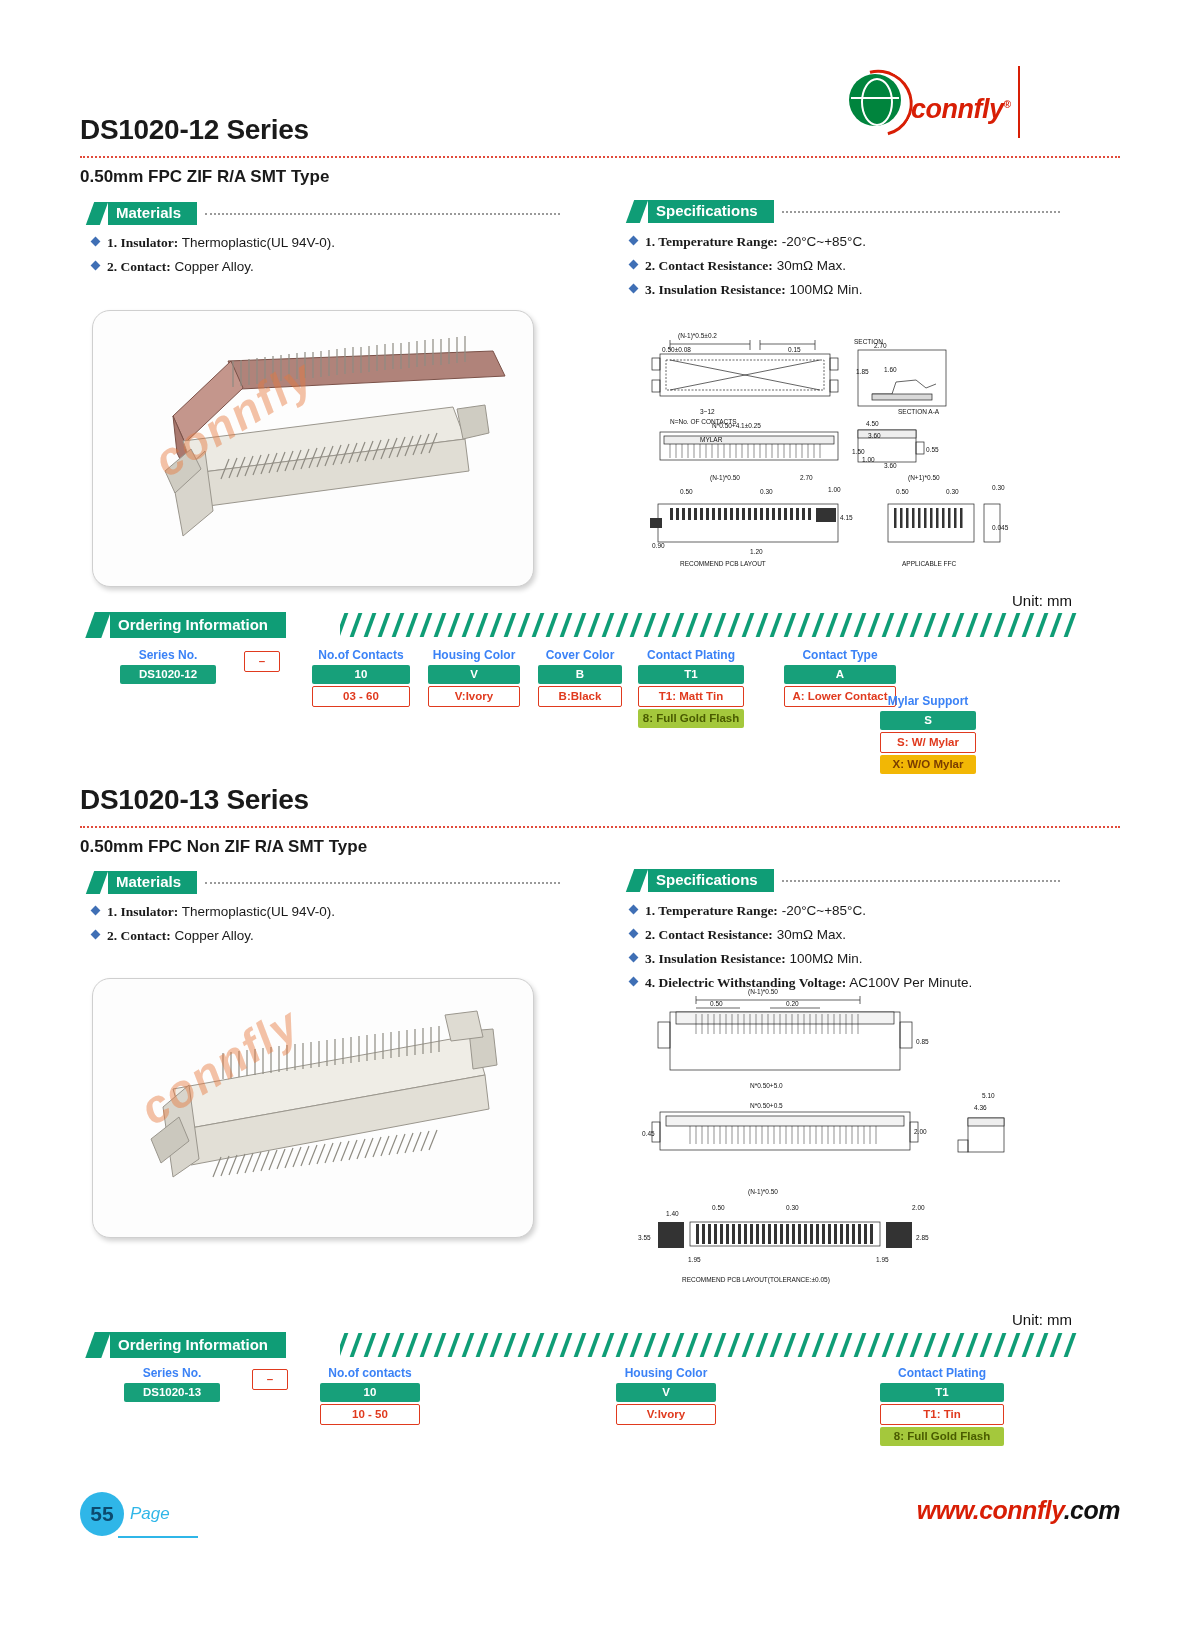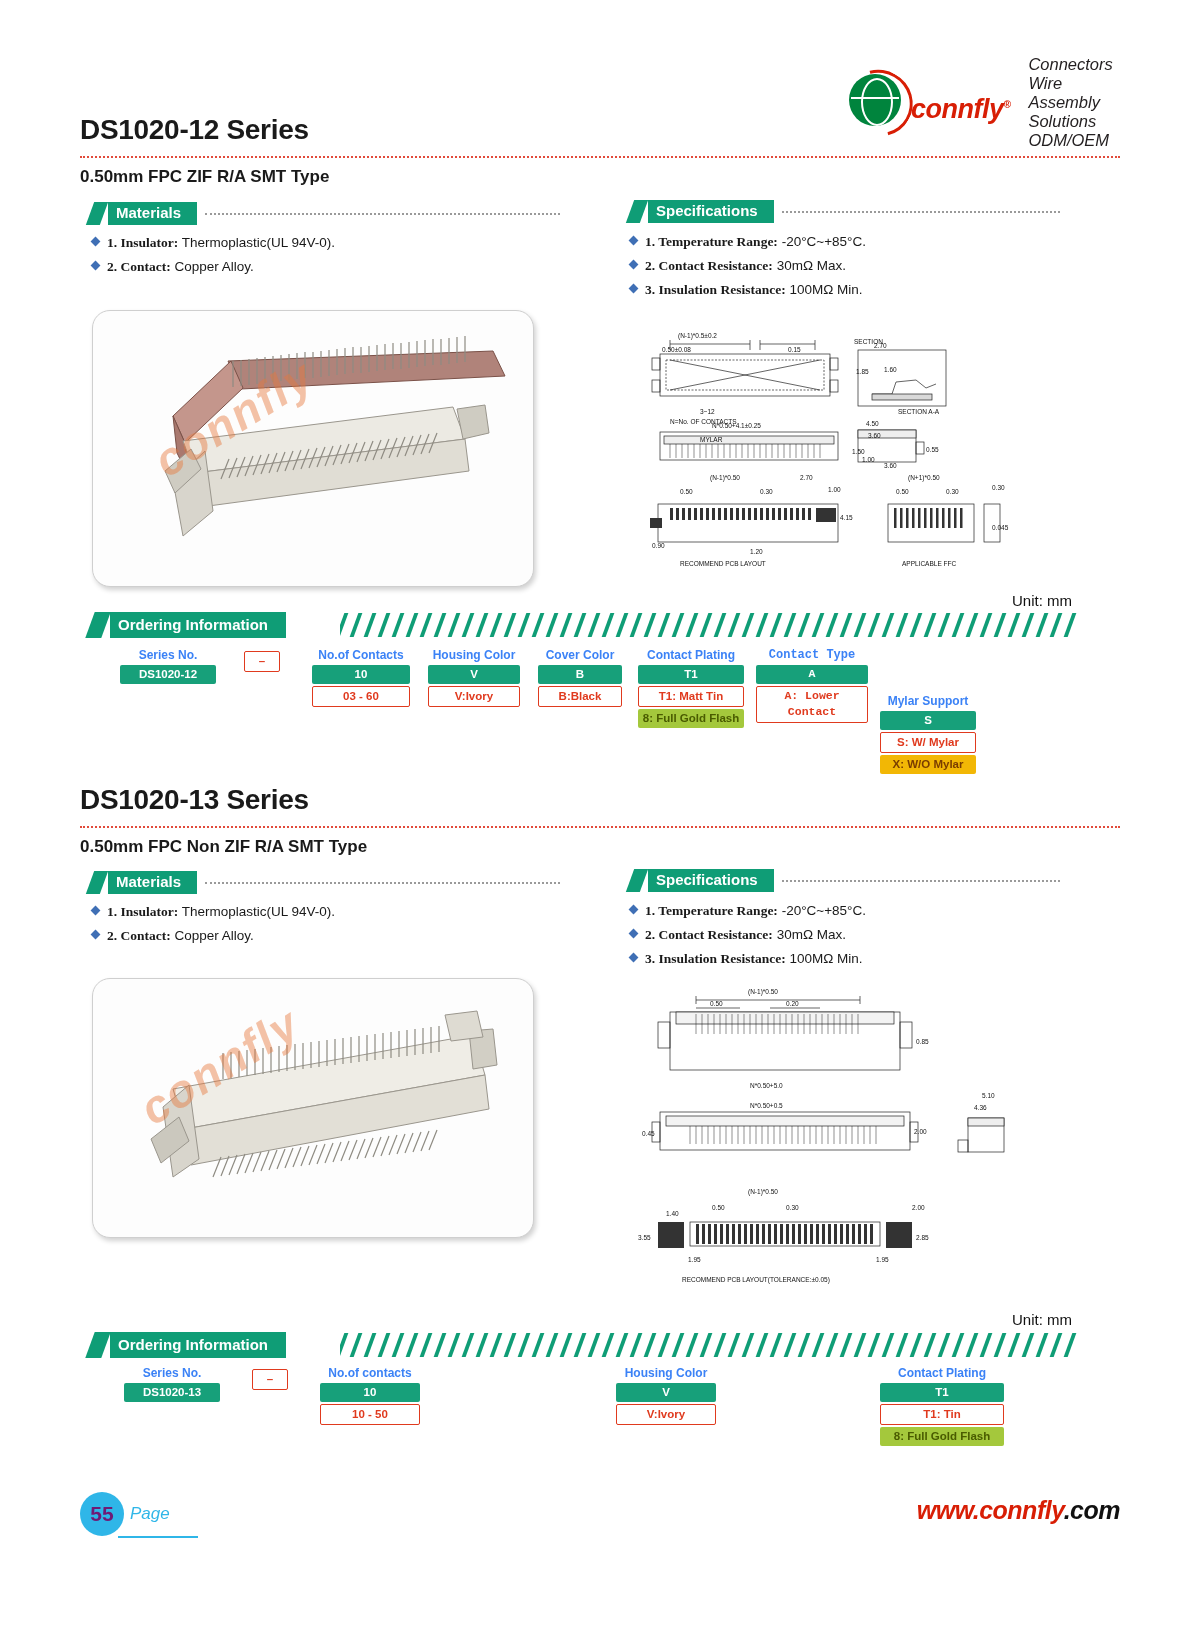--- a/index.html
+++ b/index.html
@@ -269,21 +269,21 @@
   .page-number {
     position: absolute;
     left: 80px; top: 1492px;
     display: flex;
     align-items: center;
   }
   .page-number .circle {
     width: 44px; height: 44px;
     border-radius: 50%;
     background: #2fb6e8;
-    color: #701a75;
+    color: #0c4a6e;
     font-size: 21px;
     font-weight: bold;
     display: flex;
     align-items: center;
     justify-content: center;
   }
   .page-number .lbl {
     font-size: 17px;
     color: #2fb6e8;
     margin-left: 6px;
@@ -312,26 +312,20 @@
 
 <div class="page">
 
   <div class="logo-block">
     <div class="logo-mark">
       <div class="globe"></div>
       <div class="swoosh"></div>
     </div>
     <div class="logo-word"><span>connfly</span><span class="logo-reg">®</span></div>
     <div class="logo-divider"></div>
-    <div class="logo-tagline">
-      <div>Connectors</div>
-      <div>Wire Assembly</div>
-      <div>Solutions</div>
-      <div>ODM/OEM</div>
-    </div>
   </div>
 
   <div class="series-title" style="left:80px; top:114px;">DS1020-12 Series</div>
   <div class="dotted-rule" style="left:80px; top:156px; width:1040px;"></div>
   <div class="subtitle" style="left:80px; top:167px;">0.50mm FPC ZIF R/A SMT Type</div>
 
   <div class="tab" style="left:90px; top:202px; width:470px;">
     <div class="tab-flag"></div>
     <div class="tab-body">Materials</div>
     <div class="tab-dots"></div>
@@ -696,21 +690,21 @@
     <div class="title">Cover Color</div>
     <div class="cell green">B</div>
     <div class="cell white-red">B:Black</div>
   </div>
   <div class="ocol" style="left:638px; top:648px; width:106px;">
     <div class="title">Contact Plating</div>
     <div class="cell green">T1</div>
     <div class="cell white-red">T1: Matt Tin</div>
     <div class="cell lime">8: Full Gold Flash</div>
   </div>
-  <div class="ocol" style="left:756px; top:648px; width:112px;font-family:Liberation Mono, monospace;">
+  <div class="ocol" style="left:784px; top:648px; width:112px;">
     <div class="title">Contact Type</div>
     <div class="cell green">A</div>
     <div class="cell white-red">A: Lower Contact</div>
   </div>
   <div class="ocol" style="left:880px; top:648px; width:96px;margin-top:46px;">
     <div class="title">Mylar Support</div>
     <div class="cell green">S</div>
     <div class="cell white-red">S: W/ Mylar</div>
     <div class="cell yellow">X: W/O Mylar</div>
   </div>
@@ -746,20 +740,24 @@
       <div class="diamond"></div>
       <div><span class="b">1. Temperature Range:</span> <span>-20°C~+85°C.</span></div>
     </div>
     <div class="row">
       <div class="diamond"></div>
       <div><span class="b">2. Contact Resistance:</span> <span>30mΩ Max.</span></div>
     </div>
     <div class="row">
       <div class="diamond"></div>
       <div><span class="b">3. Insulation Resistance:</span> <span>100MΩ Min.</span></div>
+    </div>
+    <div class="row">
+      <div class="diamond"></div>
+      <div><span class="b">4. Dielectric Withstanding Voltage:</span><span> AC100V Per Minute.</span></div>
     </div>
   </div>
 
   <div class="photo-panel" style="left:92px; top:978px; width:440px; height:258px;">
     <svg width="440" height="258" viewBox="0 0 440 258">
       <g stroke="#9a968d" stroke-width="1">
         <polygon points="80,110 380,56 392,96 92,150" fill="#efede6"></polygon>
         <polygon points="92,150 392,96 396,130 98,186" fill="#e2dfd6"></polygon>
         <polygon points="70,128 96,106 106,180 80,198" fill="#d8d5cc"></polygon>
         <polygon points="376,52 400,50 404,86 380,90" fill="#d2cfc5"></polygon>

